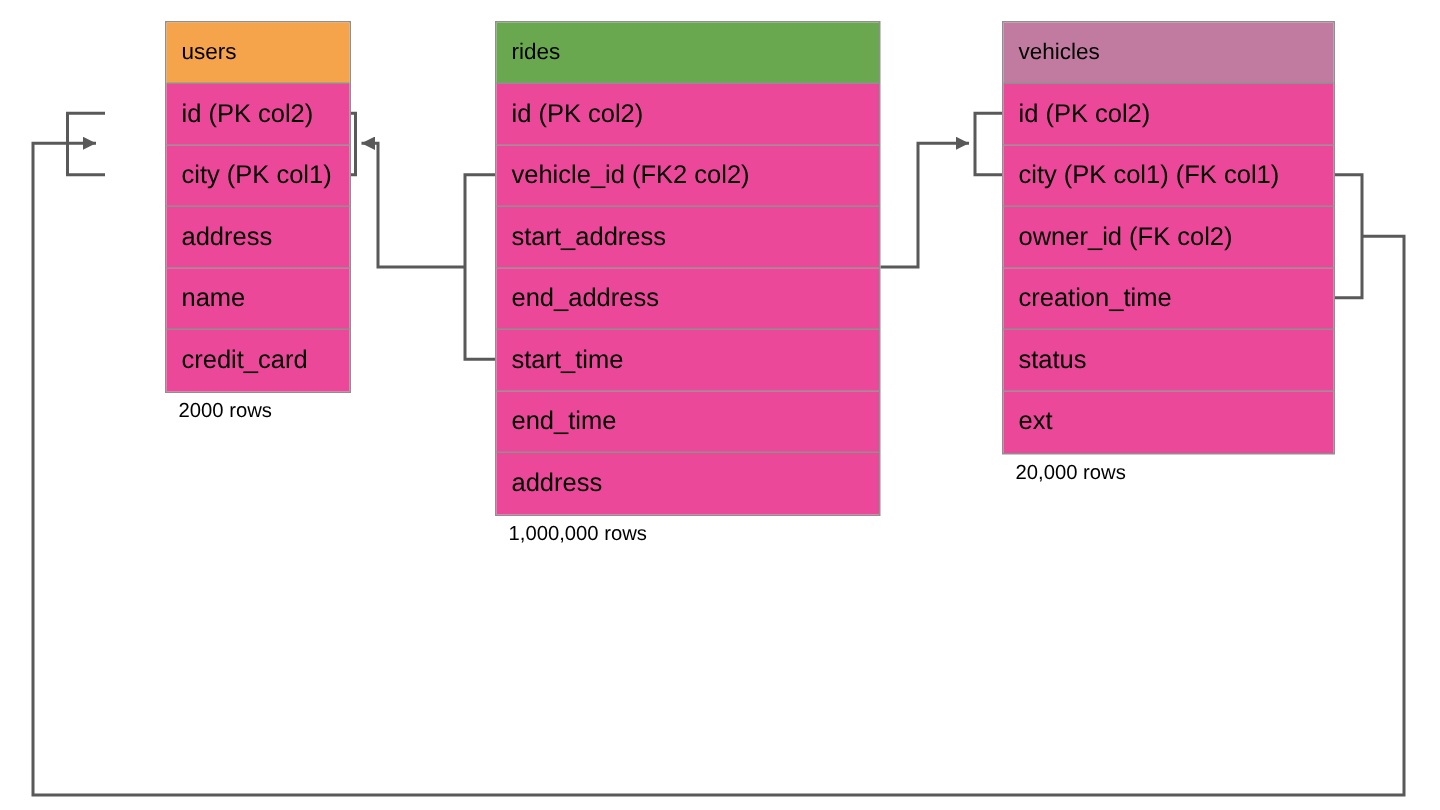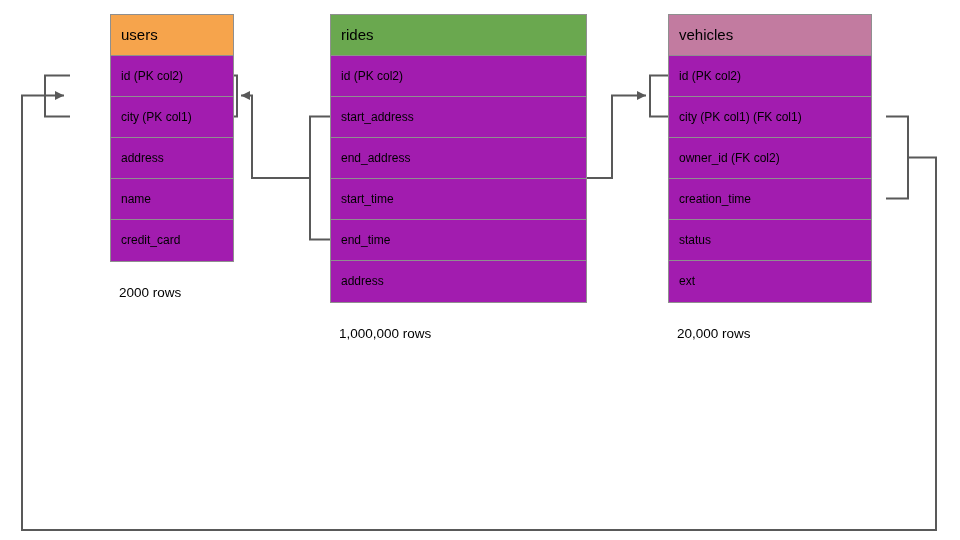--- a/index.html
+++ b/index.html
@@ -15,37 +15,37 @@
     position: absolute; left: 0; top: 0;
     width: 960px; height: 540px;
     z-index: 1;
   }
   .conn { fill: none; stroke: #595959; stroke-width: 2; }
   .db-table { position: absolute; z-index: 2; }
   .tbl { border: 1px solid #8f8f8f; background: #ffffff; }
   .cell {
     height: 41px; line-height: 40px;
     padding: 0 10px;
-    font-size: 12px; color: #000000;
+    font-size: 17px; color: #000000;
     border-bottom: 1px solid #8f8f8f;
-    background: #a21caf;
+    background: #ec4899;
     white-space: nowrap; overflow: hidden;
   }
   .tbl .cell:last-child { border-bottom: none; }
   .thead { font-size: 15px; }
   .head-users    { background: #F6A44C; }
   .head-rides    { background: #6AA84F; }
   .head-vehicles { background: #C27BA0; }
   .rowcount {
-    margin-top: 23px; padding-left: 9px;
+    margin-top: 4px; padding-left: 9px;
     font-size: 13.5px; color: #000000;
   }
   .t-users    { left: 70px;  top: 14px; width: 164px; padding-left: 40px; }
   .t-rides    { left: 330px; top: 14px; width: 257px; }
-  .t-vehicles { left: 668px; top: 14px; width: 204px; }
+  .t-vehicles { left: 668px; top: 14px; width: 222px; }
 </style>
 </head>
 <body>
 
 <svg class="connector-layer" width="960" height="540" viewBox="0 0 960 540" xmlns="http://www.w3.org/2000/svg">
   <defs>
     <marker id="arrow" viewBox="0 0 10 10" refX="10" refY="5" markerWidth="9" markerHeight="9" orient="auto" markerUnits="userSpaceOnUse">
       <path d="M0,0 L10,5 L0,10 z" fill="#595959"></path>
     </marker>
   </defs>
@@ -72,20 +72,21 @@
     <div class="cell">name</div>
     <div class="cell">credit_card</div>
   </div>
   <div class="rowcount">2000 rows</div>
 </div>
 
 <div class="db-table t-rides">
   <div class="tbl">
     <div class="cell thead head-rides">rides</div>
     <div class="cell">id (PK col2)</div>
+    <div class="cell">vehicle_id (FK2 col2)</div>
     <div class="cell">start_address</div>
     <div class="cell">end_address</div>
     <div class="cell">start_time</div>
     <div class="cell">end_time</div>
     <div class="cell">address</div>
   </div>
   <div class="rowcount">1,000,000 rows</div>
 </div>
 
 <div class="db-table t-vehicles">

